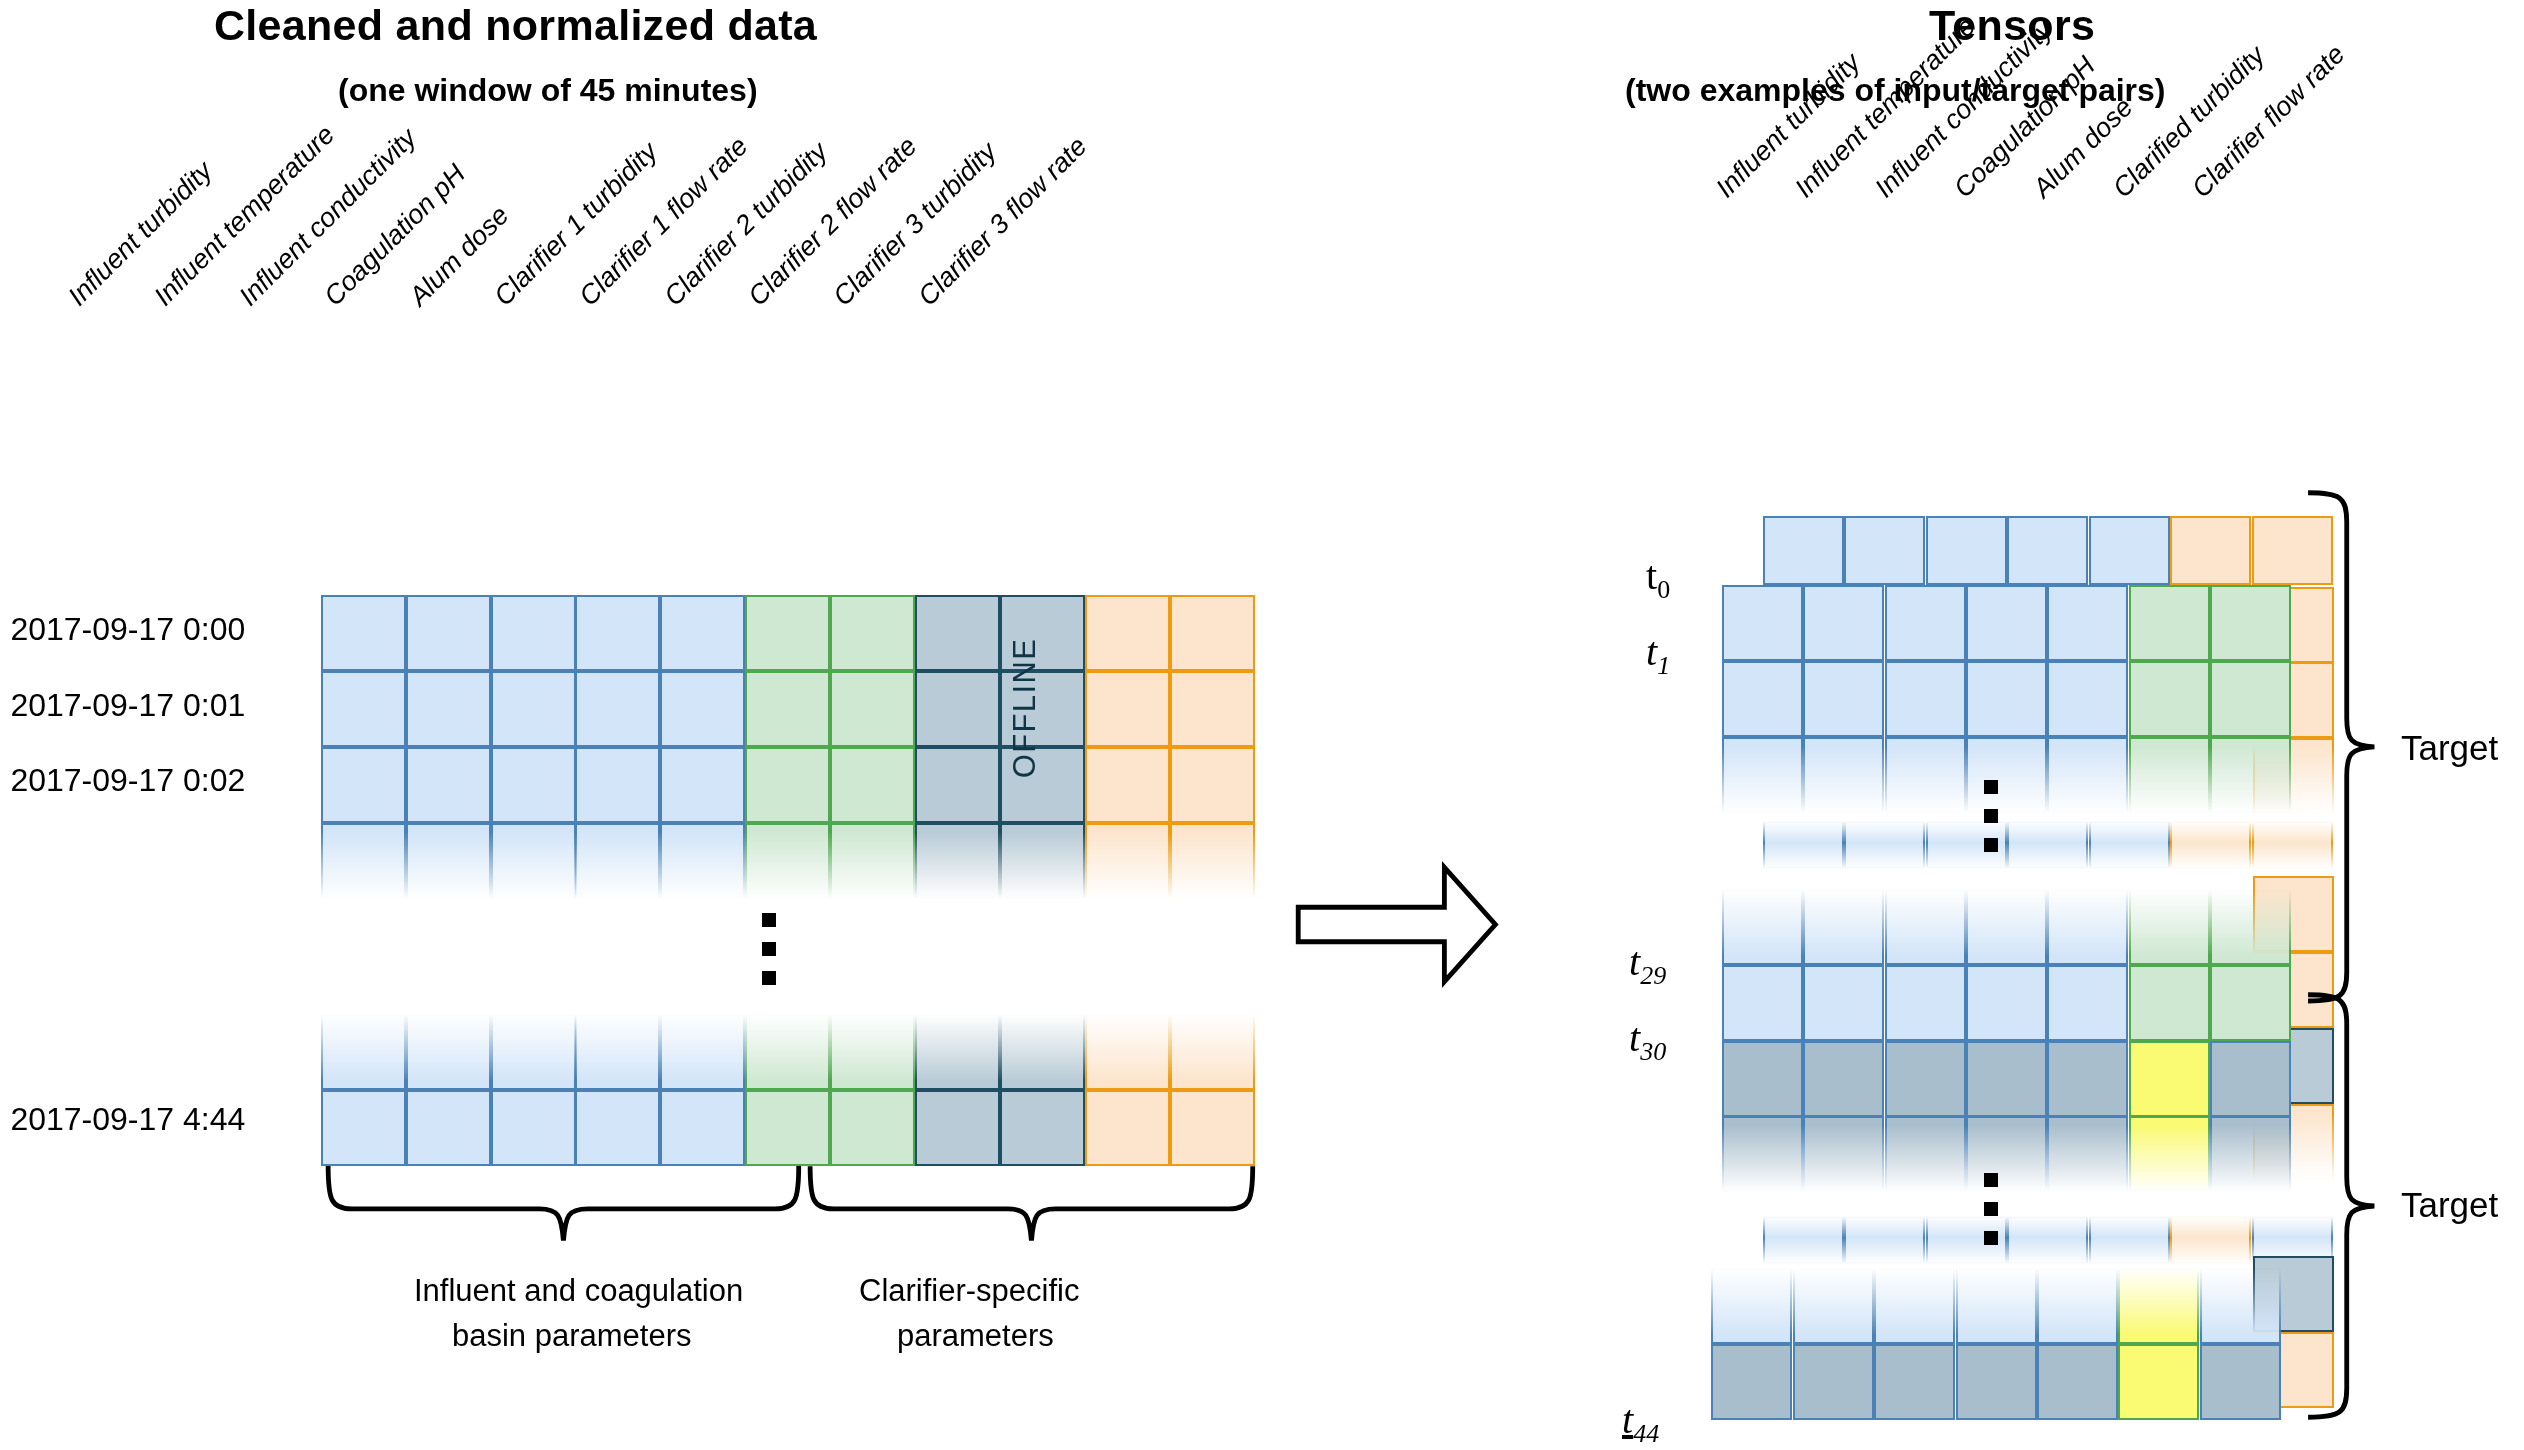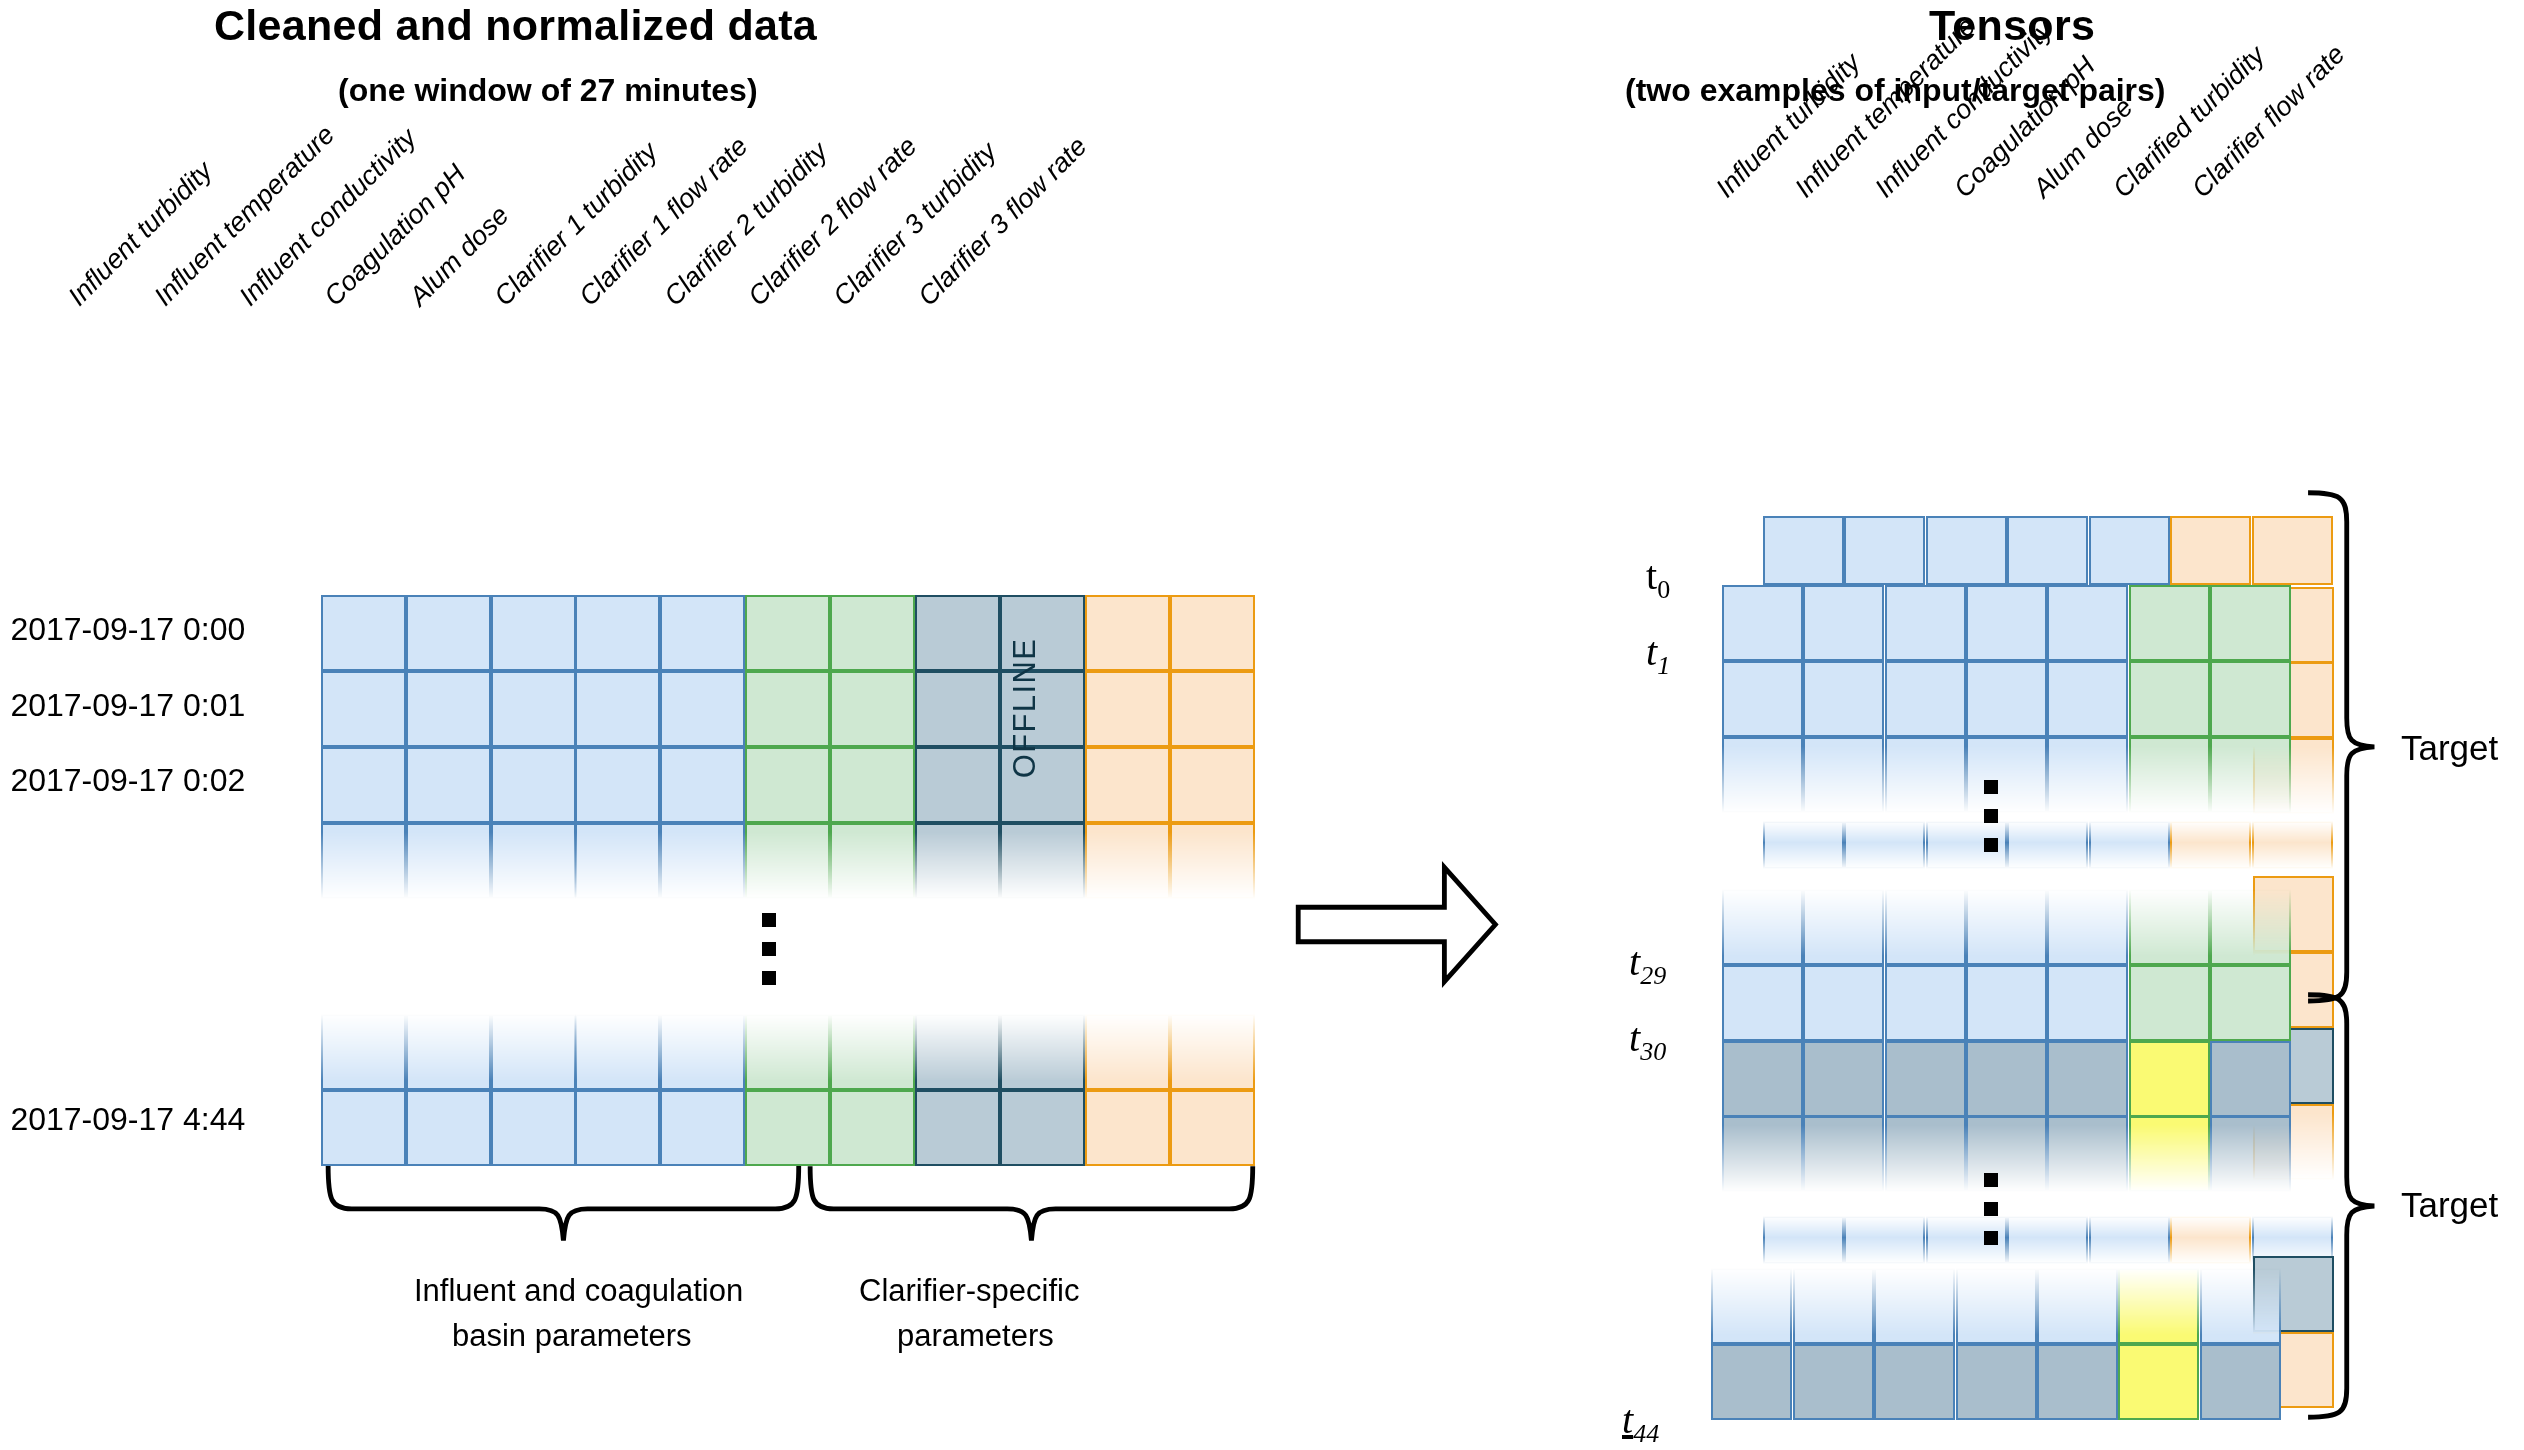--- a/index.html
+++ b/index.html
@@ -49,21 +49,21 @@
 
   
   .bracelabel{font-size:30px;}
 
   svg{position:absolute;overflow:visible;}
 </style>
 </head>
 <body>
 
 <div class="t title" style="left:214px;top:1.4px;">Cleaned and normalized data</div>
-<div class="t subtitle" style="left:338px;top:72px;">(one window of 27 minutes)</div>
+<div class="t subtitle" style="left:338px;top:72px;">(one window of 45 minutes)</div>
 
 <div class="colhead" style="left:345px;top:173px;height:400px;">Influent turbidity</div>
 <div class="colhead" style="left:431px;top:173px;height:400px;">Influent temperature</div>
 <div class="colhead" style="left:516px;top:173px;height:400px;">Influent conductivity</div>
 <div class="colhead" style="left:601px;top:173px;height:400px;">Coagulation pH</div>
 <div class="colhead" style="left:686px;top:173px;height:400px;">Alum dose</div>
 <div class="colhead" style="left:771px;top:173px;height:400px;">Clarifier 1 turbidity</div>
 <div class="colhead" style="left:856px;top:173px;height:400px;">Clarifier 1 flow rate</div>
 <div class="colhead" style="left:941px;top:173px;height:400px;">Clarifier 2 turbidity</div>
 <div class="colhead" style="left:1025px;top:173px;height:400px;">Clarifier 2 flow rate</div>

